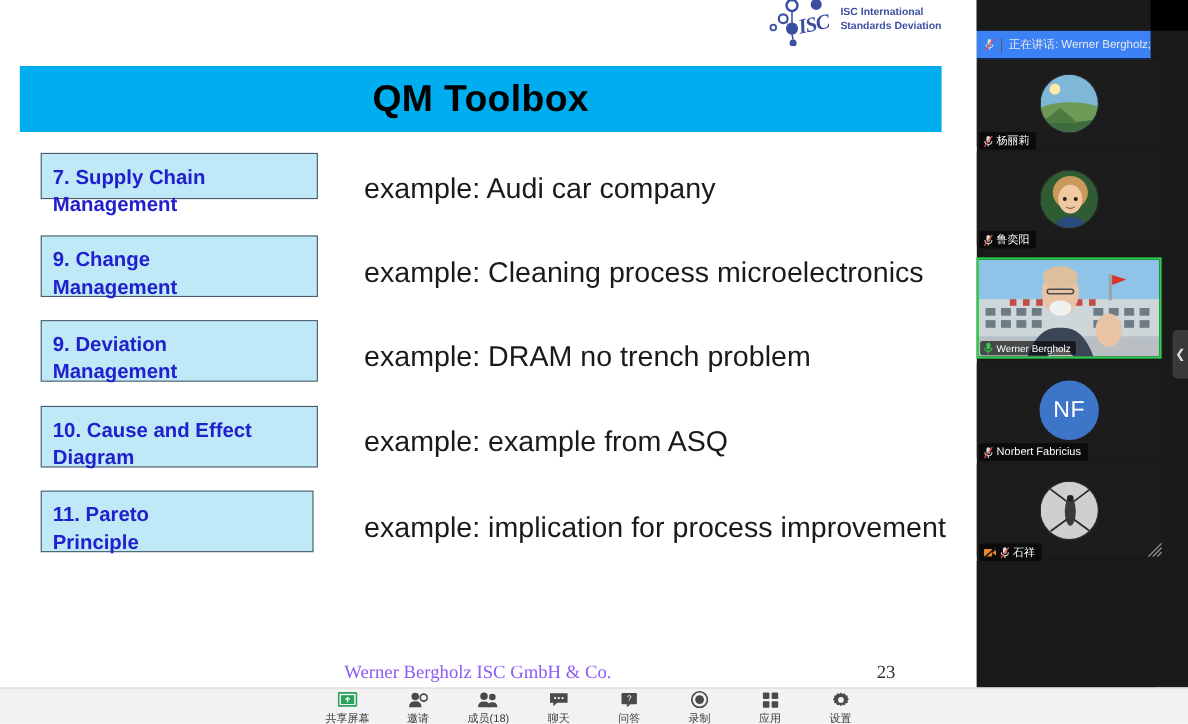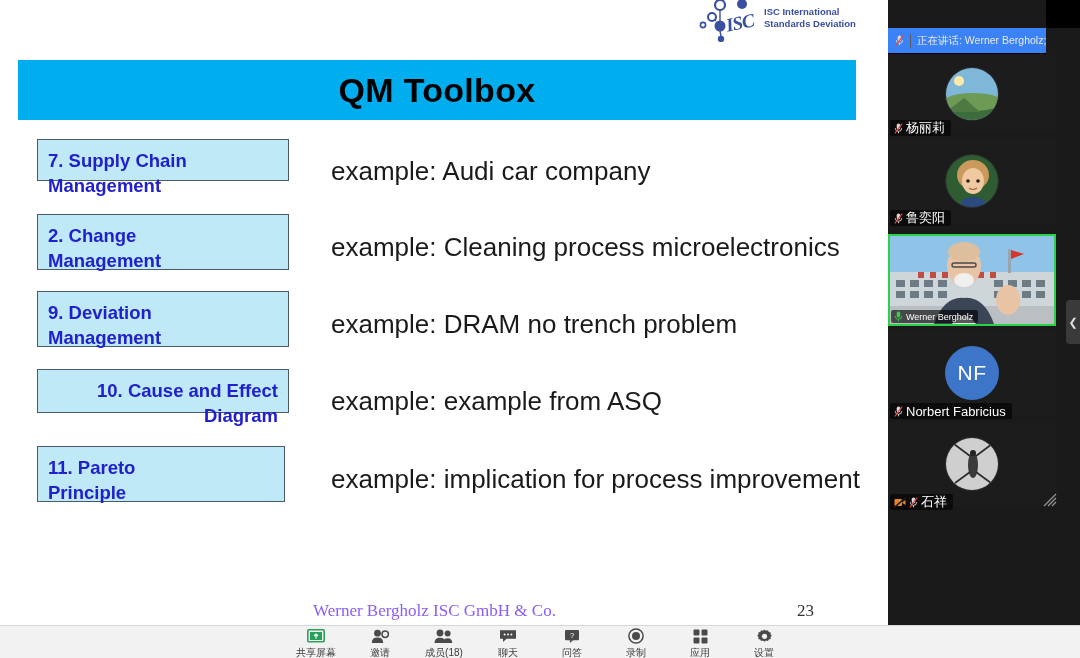--- a/index.html
+++ b/index.html
@@ -139,21 +139,21 @@
     font-size: 21px; font-weight: 400; letter-spacing:0.5px;
   }
 
   
   .tag-row {
     position: absolute; left: 0; height: 16px;
     display: flex; align-items: center; gap: 3px;
     background: rgba(0,0,0,0.6); padding: 0 6px 0 4px;
     border-radius: 2px;
   }
-  .tag-row .nm { font-size: 13px; color:#ffffff; white-space: nowrap; }
+  .tag-row .nm { font-size: 10px; color:#ffffff; white-space: nowrap; }
 
   #resize-grip {
     position: absolute; left: 1042px; top: 492px;
     width: 16px; height: 16px;
   }
   #collapse-handle {
     position: absolute; left: 1066px; top: 300px;
     width: 14px; height: 44px;
     background: #3a3a3a; border-radius: 4px 0 0 4px;
     display: flex; align-items: center; justify-content: center;
@@ -214,28 +214,28 @@
 
     <div id="title-banner">
       <span class="title-text">QM Toolbox</span>
     </div>
 
     <div class="tool-box" style="left:37px; top:139px; width:252px; height:42px;">
       <span class="box-label">7. Supply Chain
 Management</span>
     </div>
     <div class="tool-box" style="left:37px; top:214px; width:252px; height:56px;">
-      <span class="box-label">2. Change
+      <span class="box-label">9. Change
 Management</span>
     </div>
     <div class="tool-box" style="left:37px; top:291px; width:252px; height:56px;">
       <span class="box-label">9. Deviation
 Management</span>
     </div>
-    <div class="tool-box" style="left:37px; top:369px; width:252px; height:44px;text-align:right;">
+    <div class="tool-box" style="left:37px; top:369px; width:252px; height:56px;">
       <span class="box-label">10. Cause and Effect
 Diagram</span>
     </div>
     <div class="tool-box" style="left:37px; top:446px; width:248px; height:56px;">
       <span class="box-label">11. Pareto
 Principle</span>
     </div>
 
     <div class="example-line" style="left:331px; top:156px;">example: Audi car company</div>
     <div class="example-line" style="left:331px; top:232px;">example: Cleaning process microelectronics</div>

